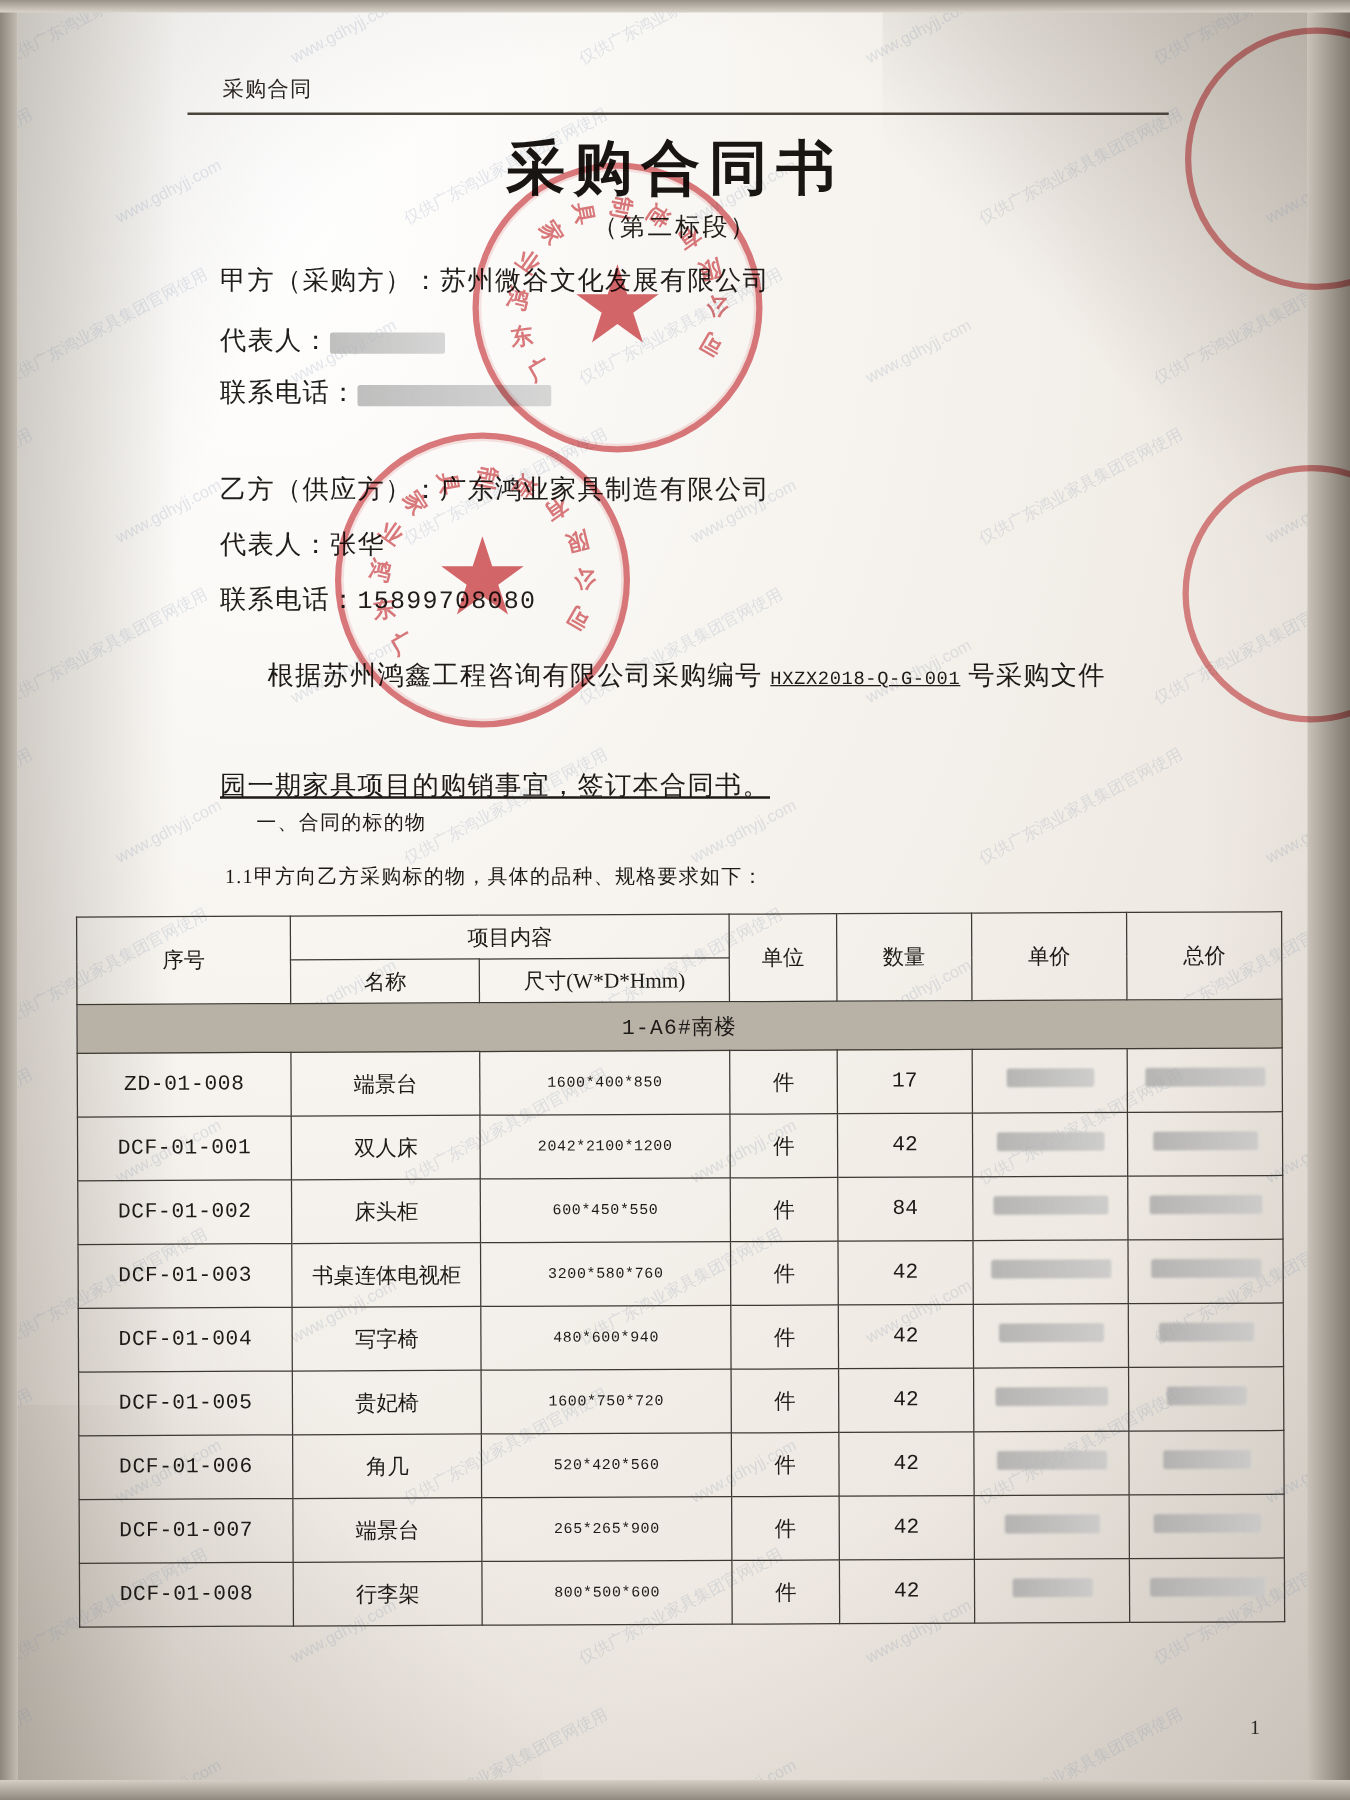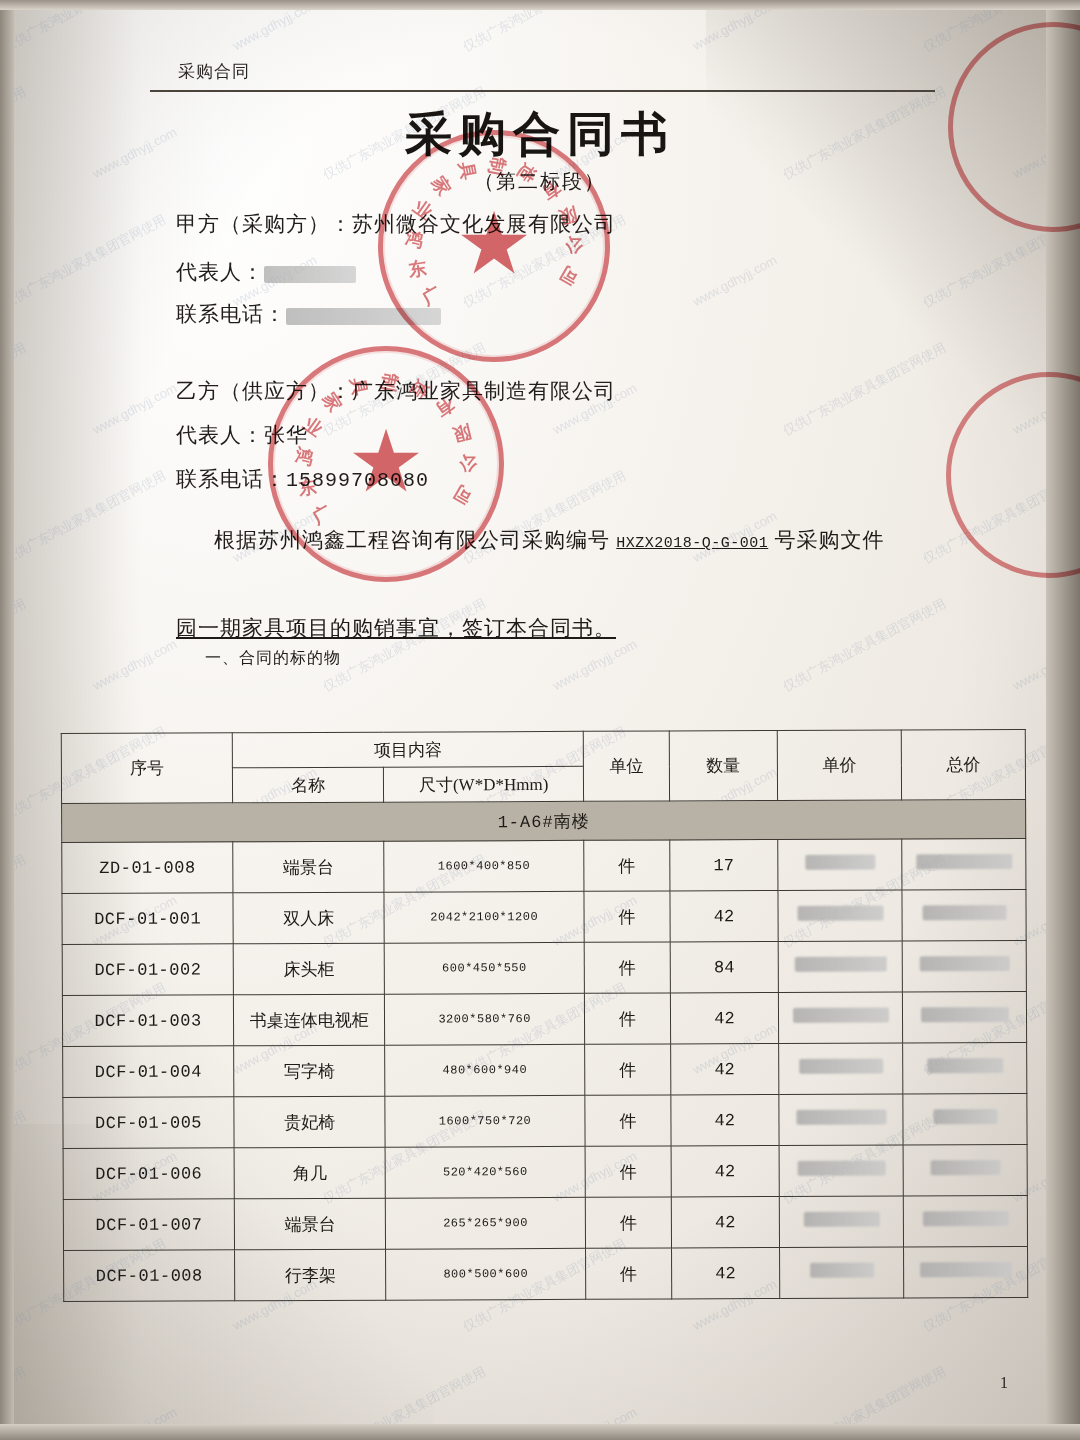--- a/index.html
+++ b/index.html
@@ -372,20 +372,21 @@
     </div>
 
     <div class="para" style="left:214px; top:518px; width:745px;">
       <span>根据苏州鸿鑫工程咨询有限公司采购编号</span>
       <span class="underlined">HXZX2018-Q-G-001</span>
       <span>号采购文件</span>
     </div>
     <div class="para" style="left:176px; top:606px;text-decoration:underline;">园一期家具项目的购销事宜，签订本合同书。</div>
 
     <div class="sec-title" style="left:205px; top:648px;">一、合同的标的物</div>
+    <div class="sec-title" style="left:180px; top:691px;">1.1甲方向乙方采购标的物，具体的品种、规格要求如下：</div>
   </div>
 
   <div class="tbl-wrap">
     <table>
       <thead>
         <tr>
           <th class="col-seq" rowspan="2">序号</th>
           <th colspan="2" class="hdr-sub">项目内容</th>
           <th class="col-unit" rowspan="2">单位</th>
           <th class="col-qty" rowspan="2">数量</th>

